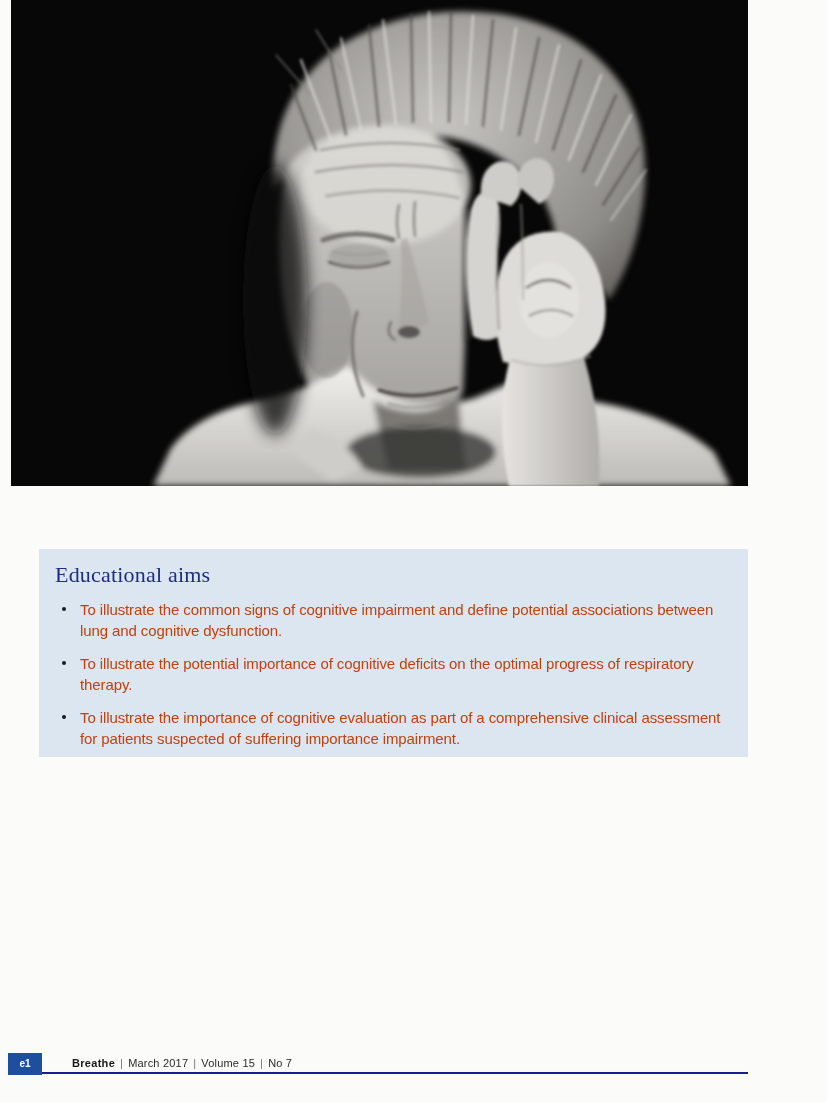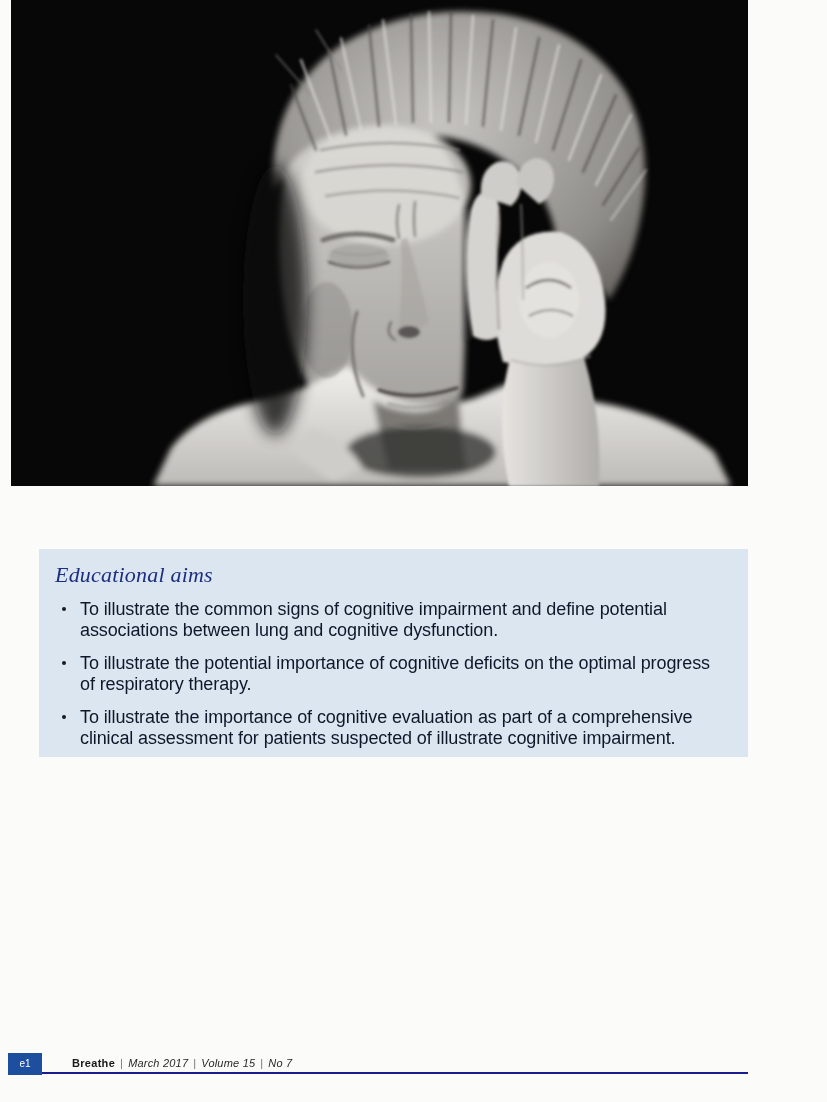--- a/index.html
+++ b/index.html
@@ -8,37 +8,37 @@
   .page { position:relative; width:827px; height:1102px; background:#fbfbfa; overflow:hidden; margin:0 auto; }
 
   
   .hero { position:absolute; left:11px; top:0; width:737px; height:486px; background:#060606; }
   .hero svg { display:block; width:100%; height:100%; }
 
   
   .aims-box { position:absolute; left:39px; top:549px; width:709px; height:208px;
               background:#dce6f1; padding:13px 24px 0 16px; }
   .aims-title { font-family:"Liberation Serif", serif; font-size:22px; font-weight:normal;
-                color:#1c2e80; letter-spacing:.2px;font-style:italic; }
+                color:#1c2e80; letter-spacing:.2px; }
   .aims-list { list-style:none; margin-top:11px; }
   .aims-item { position:relative; padding-left:25px; margin-bottom:12px;
-               font-size:18px; line-height:21px; color:#0f172a; letter-spacing:-0.1px; }
+               font-size:15px; line-height:21px; color:#c2410c; letter-spacing:-0.1px; }
   .aims-item .bullet { position:absolute; left:7px; top:8px; width:4px; height:4px;
                        border-radius:50%; background:#1a1a1a; }
 
   
   .footer { position:absolute; left:8px; top:1053px; width:740px; height:24px; }
   .footer .rule { position:absolute; left:34px; right:0; top:19px; height:2px; background:#1a1b8c; }
   .badge { position:absolute; left:0; top:0; width:34px; height:22px; background:#1d4f9e;
-           color:#ffffff; font-size:10px; font-weight:normal; text-align:center; line-height:22px; z-index:2; }
+           color:#ffffff; font-size:10px; font-weight:bold; text-align:center; line-height:22px; z-index:2; }
   .footer-text { position:absolute; left:44px; top:0; height:22px; line-height:20px;
                  font-size:11px; color:#222222; white-space:nowrap; letter-spacing:.2px; }
   .journal { font-weight:bold; color:#1a1a1a; letter-spacing:.3px;padding-left:20px; }
   .sep { color:#777777; margin:0 5px; font-weight:normal; }
-  .meta-item { color:#2a2a2a;font-style:italic; }
+  .meta-item { color:#2a2a2a; }
 </style>
 </head>
 <body>
 
 <div class="page">
 
   <figure class="hero" role="img" aria-label="Black-and-white photograph of an elderly man with closed eyes resting his hand over his face">
     <svg viewBox="0 0 737 486" preserveAspectRatio="none">
       <defs>
         <filter id="b1" x="-20%" y="-20%" width="140%" height="140%">
@@ -161,21 +161,21 @@
           <span class="aim-text">To illustrate the common signs of cognitive impairment and define potential associations between lung and cognitive dysfunction.</span>
         </li>
 
         <li class="aims-item">
           <span class="bullet"></span>
           <span class="aim-text">To illustrate the potential importance of cognitive deficits on the optimal progress of respiratory therapy.</span>
         </li>
 
         <li class="aims-item">
           <span class="bullet"></span>
-          <span class="aim-text">To illustrate the importance of cognitive evaluation as part of a comprehensive clinical assessment for patients suspected of illustrate cognitive impairment.</span>
+          <span class="aim-text">To illustrate the importance of cognitive evaluation as part of a comprehensive clinical assessment for patients suspected of suffering importance impairment.</span>
         </li>
       </ul>
   </section>
 
   <footer class="footer">
     <div class="rule"></div>
     <span class="badge">e1</span>
     <div class="footer-text">
       <span class="journal">Breathe</span><span><span class="sep">|</span><span class="meta-item">March 2017</span><span class="sep">|</span><span class="meta-item">Volume 15</span><span class="sep">|</span><span class="meta-item">No 7</span></span>
     </div>

